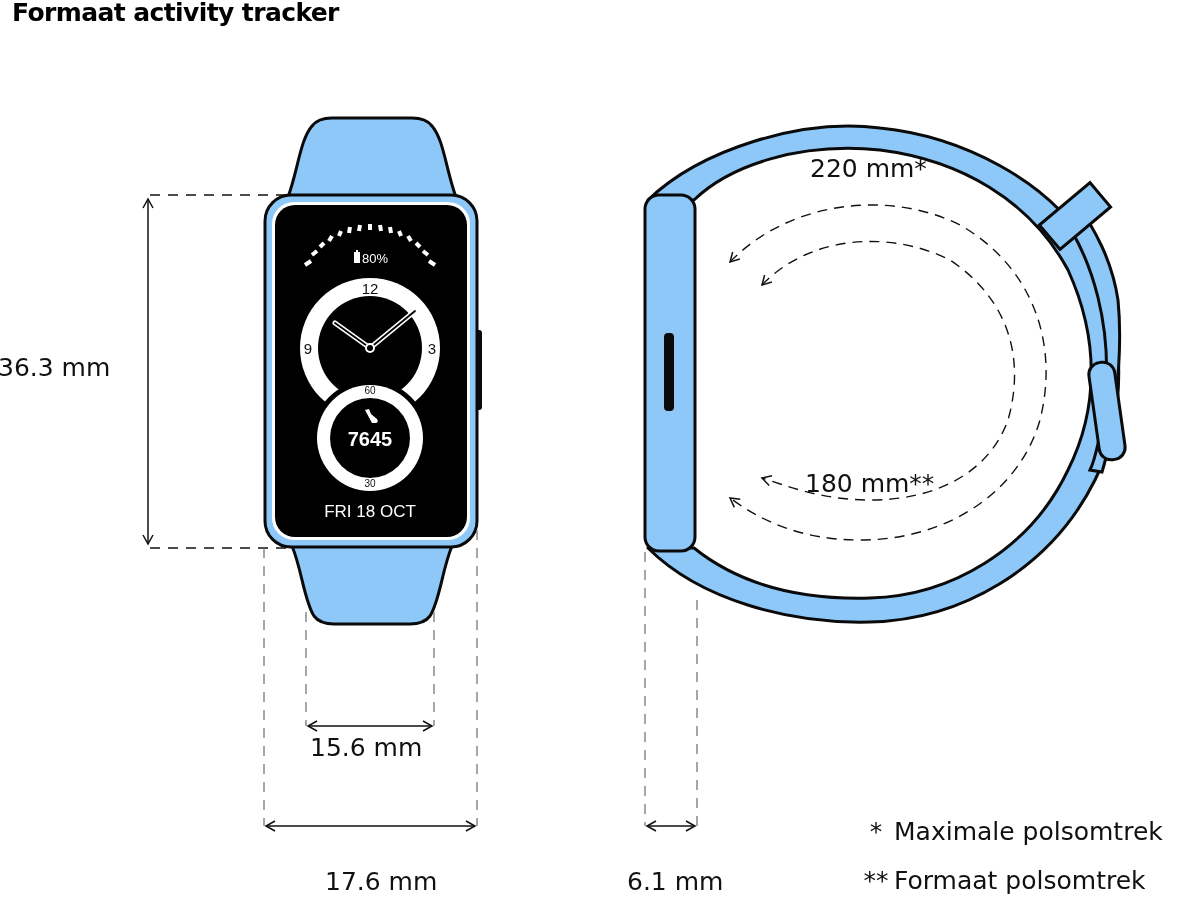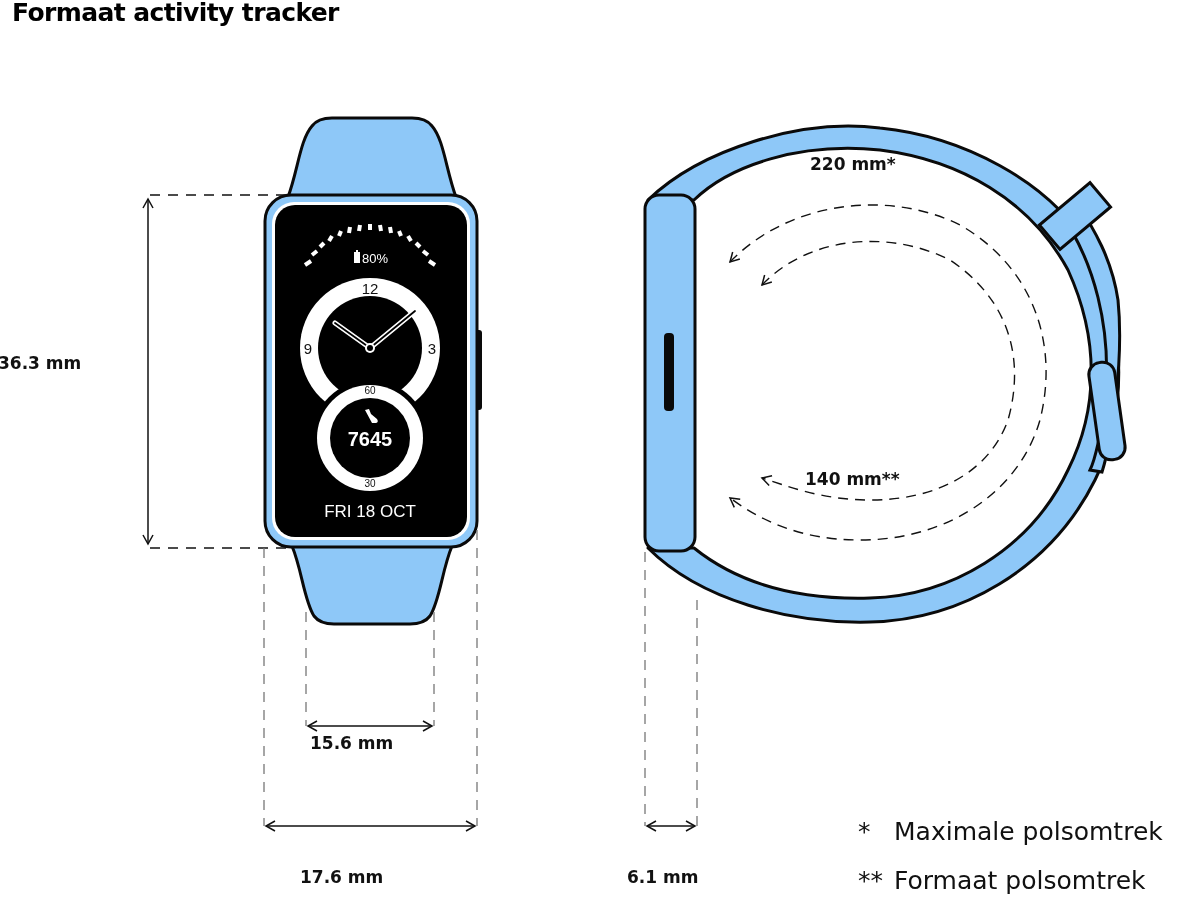--- a/index.html
+++ b/index.html
@@ -1,20 +1,20 @@
 <!DOCTYPE html>
 <html><head>
 <meta charset="utf-8">
 <style>
   html, body { margin: 0; padding: 0; background: #ffffff; }
   body { width: 1200px; height: 899px; position: relative; overflow: hidden; font-family: "Liberation Sans", sans-serif; color: #111; }
   .title { position: absolute; left: 12px; top: -2px; font-family: "DejaVu Sans", sans-serif; font-weight: 900; font-size: 25px; letter-spacing: -0.6px; color: #000; }
-  .dim { position: absolute; font-family: "DejaVu Sans", sans-serif; font-size: 17px; color: #111; white-space: nowrap; font-weight: bold; }
+  .dim { position: absolute; font-family: "DejaVu Sans", sans-serif; font-size: 25px; color: #111; white-space: nowrap; }
   svg { position: absolute; left: 0; top: 0; }
-  .legend { position: absolute; left: 858px; font-family: "DejaVu Sans", sans-serif; font-size: 25px; color: #111; white-space: nowrap; }
+  .legend { position: absolute; left: 858px; font-family: "DejaVu Sans", sans-serif; font-size: 25px; color: #111; white-space: nowrap; text-align: center; }
   .legend .star { display: inline-block; width: 36px; }
   .wtext { font-family: "Liberation Sans", sans-serif; fill: #fff; }
 </style>
 </head>
 <body>
 
 <div class="title">Formaat activity tracker</div>
 
 <svg width="1200" height="899" viewBox="0 0 1200 899">
   <defs>
@@ -118,23 +118,23 @@
 
   <g stroke="#777" fill="none">
     <line x1="645" y1="552" x2="645" y2="826" stroke-dasharray="10 8" stroke-width="1.3"></line>
     <line x1="697" y1="600" x2="697" y2="826" stroke-dasharray="10 8" stroke-width="1.3"></line>
     <line x1="647" y1="826" x2="695" y2="826" stroke="#111" stroke-width="1.5" marker-start="url(#arrowOpen)" marker-end="url(#arrowOpen)"></line>
   </g>
 </svg>
 
 <div class="dim" style="left:-2px; top:353px;">36.3 mm</div>
 <div class="dim" style="left:310px; top:733px;text-align:right;">15.6 mm</div>
-<div class="dim" style="left:300px; top:867px;">17.6 mm</div>
+<div class="dim" style="left:325px; top:867px;">17.6 mm</div>
 <div class="dim" style="left:627px; top:867px;">6.1 mm</div>
 <div class="dim" style="left:810px; top:154px;">220 mm*</div>
-<div class="dim" style="left:805px; top:469px;">140 mm**</div>
+<div class="dim" style="left:805px; top:469px;">180 mm**</div>
 
 <div class="legend" style="top:817px;">
   <span class="star">*</span><span>Maximale polsomtrek</span>
 </div>
 <div class="legend" style="top:866px;">
   <span class="star">**</span><span>Formaat polsomtrek</span>
 </div>
 
 </body></html>

